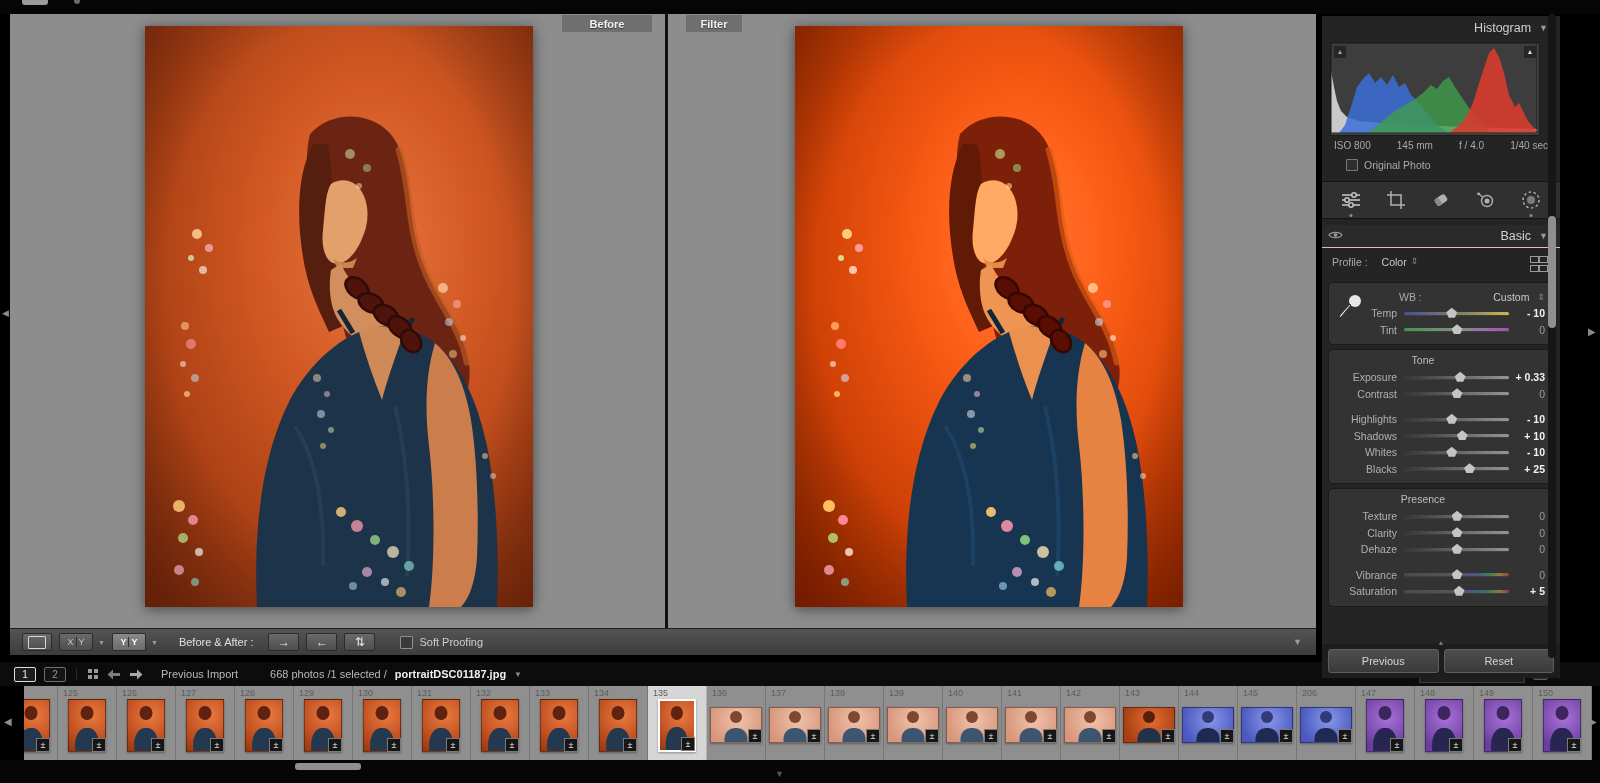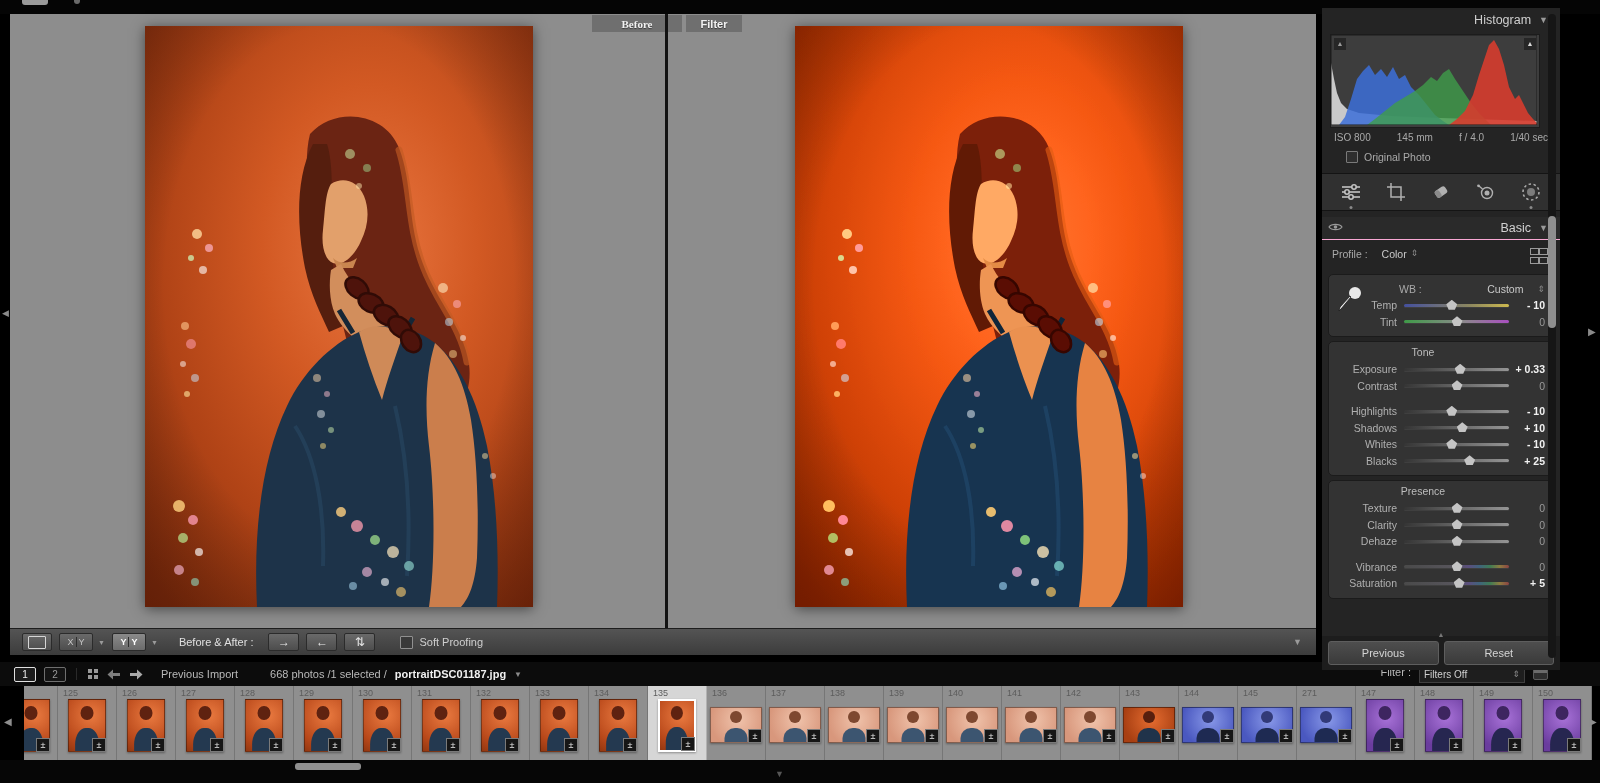--- a/index.html
+++ b/index.html
@@ -7,21 +7,21 @@
   .abs{position:absolute;}
   
   #topstrip{left:0;top:0;width:1600px;height:14px;background:#050505;}
   #top-frag1{left:22px;top:0;width:26px;height:5px;background:#9a9a9a;border-radius:0 0 3px 3px;}
   #top-frag2{left:74px;top:0;width:6px;height:4px;background:#6a6a6a;border-radius:0 0 3px 3px;}
   
   #main{left:10px;top:14px;width:1306px;height:614px;background:#8d8d8d;}
   #pane-divider{left:655px;top:0;width:3px;height:614px;background:#121212;}
   .view-tab{top:1px;height:17px;background:#6f6f6f;color:#f2f2f2;font-size:11px;font-weight:bold;
     display:flex;align-items:center;justify-content:center;text-shadow:0 1px 1px rgba(0,0,0,.5);}
-  #before-tab{left:582px;width:90px;font-family:Liberation Serif, serif;}
+  #before-tab{left:552px;width:90px;}
   #after-tab{left:676px;width:56px;}
   .photo{top:12px;width:388px;height:581px;box-shadow:0 2px 12px rgba(0,0,0,.5);background:#b04316;}
   #before-photo{left:135px;}
   #after-photo{left:785px;}
   #after-photo svg{filter:brightness(1.06) saturate(1.18) contrast(1.04);}
   .photo svg{display:block;width:388px;height:581px;}
   #left-edge-arrow{left:-8px;top:294px;color:#8a8a8a;font-size:9px;}
   
   #toolbar{left:10px;top:628px;width:1306px;height:27px;background:linear-gradient(#545454,#3c3c3c);
     border-top:1px solid #1d1d1d;display:flex;align-items:center;gap:7px;padding-left:12px;box-sizing:border-box;
@@ -82,21 +82,21 @@
   .k-orange2{--head:#571f0e;--fig:#20334a;background:radial-gradient(circle at 55% 35%,#e56c30,#a83f12 80%);}
   .k-blue{--head:#323a78;--fig:#1e2a52;background:radial-gradient(circle at 55% 35%,#8898e8,#4a58c0 80%);}
   .k-purple{--head:#3e2560;--fig:#262650;background:radial-gradient(circle at 55% 35%,#a872d8,#6a3c9e 80%);}
   #fs-left-arrow{left:4px;top:716px;color:#8e8e8e;font-size:10px;}
   #fs-right-arrow{left:1589px;top:716px;color:#8e8e8e;font-size:10px;}
   
   #bottomstrip{left:0;top:760px;width:1600px;height:23px;background:#060606;}
   #fs-scrollthumb{left:295px;top:3px;width:66px;height:7px;background:#8f8f8f;border-radius:3px;}
   #bottom-caret{left:775px;top:9px;color:#555;font-size:9px;}
   
-  #rpanel{left:1322px;top:8px;width:238px;height:662px;background:#242424;color:#b9b9b9;font-size:11px;}
+  #rpanel{left:1322px;top:16px;width:238px;height:662px;background:#242424;color:#b9b9b9;font-size:11px;}
   #rp-scrollbar{left:1548px;top:14px;width:8px;height:644px;background:#161616;border-radius:4px;}
   #rp-scrollthumb{left:1548px;top:216px;width:8px;height:112px;background:#8f8f8f;border-radius:4px;}
   #rpanel-edge-arrow{left:1588px;top:326px;color:#8a8a8a;font-size:10px;}
   .rp-header{display:flex;align-items:center;justify-content:flex-end;gap:8px;padding:0 12px 0 8px;height:24px;
     color:#cfcfcf;font-size:12.5px;}
   .rp-caret{color:#9a9a9a;font-size:9px;}
   #hist-box{margin:2px 8px 0;width:208px;height:92px;background:#3d3d3d;border:1px solid #1c1c1c;position:relative;}
   #hist-box svg{display:block;}
   .clip-ind{position:absolute;top:3px;width:12px;height:12px;background:#262626;color:#9a9a9a;font-size:7px;
     line-height:12px;text-align:center;}
@@ -117,21 +117,21 @@
   .mode-sep{width:1px;height:12px;background:#4e4e4e;}
   #profile-row{display:flex;align-items:flex-start;padding:8px 14px 6px 10px;font-size:10.5px;color:#a9a9a9;}
   #profile-value{margin-left:14px;color:#c9c9c9;}
   .ud{color:#8b8b8b;font-size:9px;margin-left:4px;}
   #profile-grid-icon{margin-left:auto;display:grid;grid-template-columns:7px 7px;grid-gap:2px;}
   #profile-grid-icon i{width:7px;height:5px;border:1px solid #9a9a9a;display:block;}
   .sbox{margin:4px 6px 0;background:#333333;border:1px solid #1b1b1b;border-radius:5px;padding:4px 8px 6px;position:relative;}
   #wb-box{padding-top:6px;}
   #wb-dropper{position:absolute;left:8px;top:10px;}
   #wb-row{display:flex;align-items:center;padding-left:62px;font-size:10.5px;color:#a9a9a9;height:16px;}
-  #wb-value{margin-left:auto;color:#c9c9c9;margin-right:10px;}
+  #wb-value{margin-left:auto;color:#c9c9c9;margin-right:4px;}
   .sec-label{text-align:center;padding-right:36px;color:#bdbdbd;font-size:10.5px;height:15px;}
   .srow{display:flex;align-items:center;height:16.5px;}
   .slabel{width:60px;text-align:right;font-size:10.5px;color:#b0b0b0;padding-right:7px;flex:none;}
   .strack{flex:1;height:3px;border-radius:2px;position:relative;background:#555;box-shadow:0 1px 0 rgba(255,255,255,.06);}
   .sthumb{position:absolute;top:-4px;width:11px;height:10px;background:#c4c4c4;
     clip-path:polygon(50% 0,100% 45%,78% 100%,22% 100%,0 45%);}
   .sval{width:36px;text-align:right;font-size:10.5px;color:#9a9a9a;flex:none;}
   .sval.strong{color:#f1f1f1;font-weight:bold;}
   .track-temp{background:linear-gradient(90deg,#44509e,#8c8760 62%,#cdb94e);}
   .track-tint{background:linear-gradient(90deg,#3f9a48,#8a8a8a 55%,#a94fc0);}
@@ -451,21 +451,21 @@
         <span class="fbadge">±</span>
       </div>
     </div>
     <div class="fcell">
       <span class="fnum">145</span>
       <div class="fthumb k-blue wide">
         <span class="fbadge">±</span>
       </div>
     </div>
     <div class="fcell">
-      <span class="fnum">271</span>
+      <span class="fnum">206</span>
       <div class="fthumb k-blue wide">
         <span class="fbadge">±</span>
       </div>
     </div>
     <div class="fcell">
       <span class="fnum">147</span>
       <div class="fthumb k-purple">
         <span class="fbadge">±</span>
       </div>
     </div>

